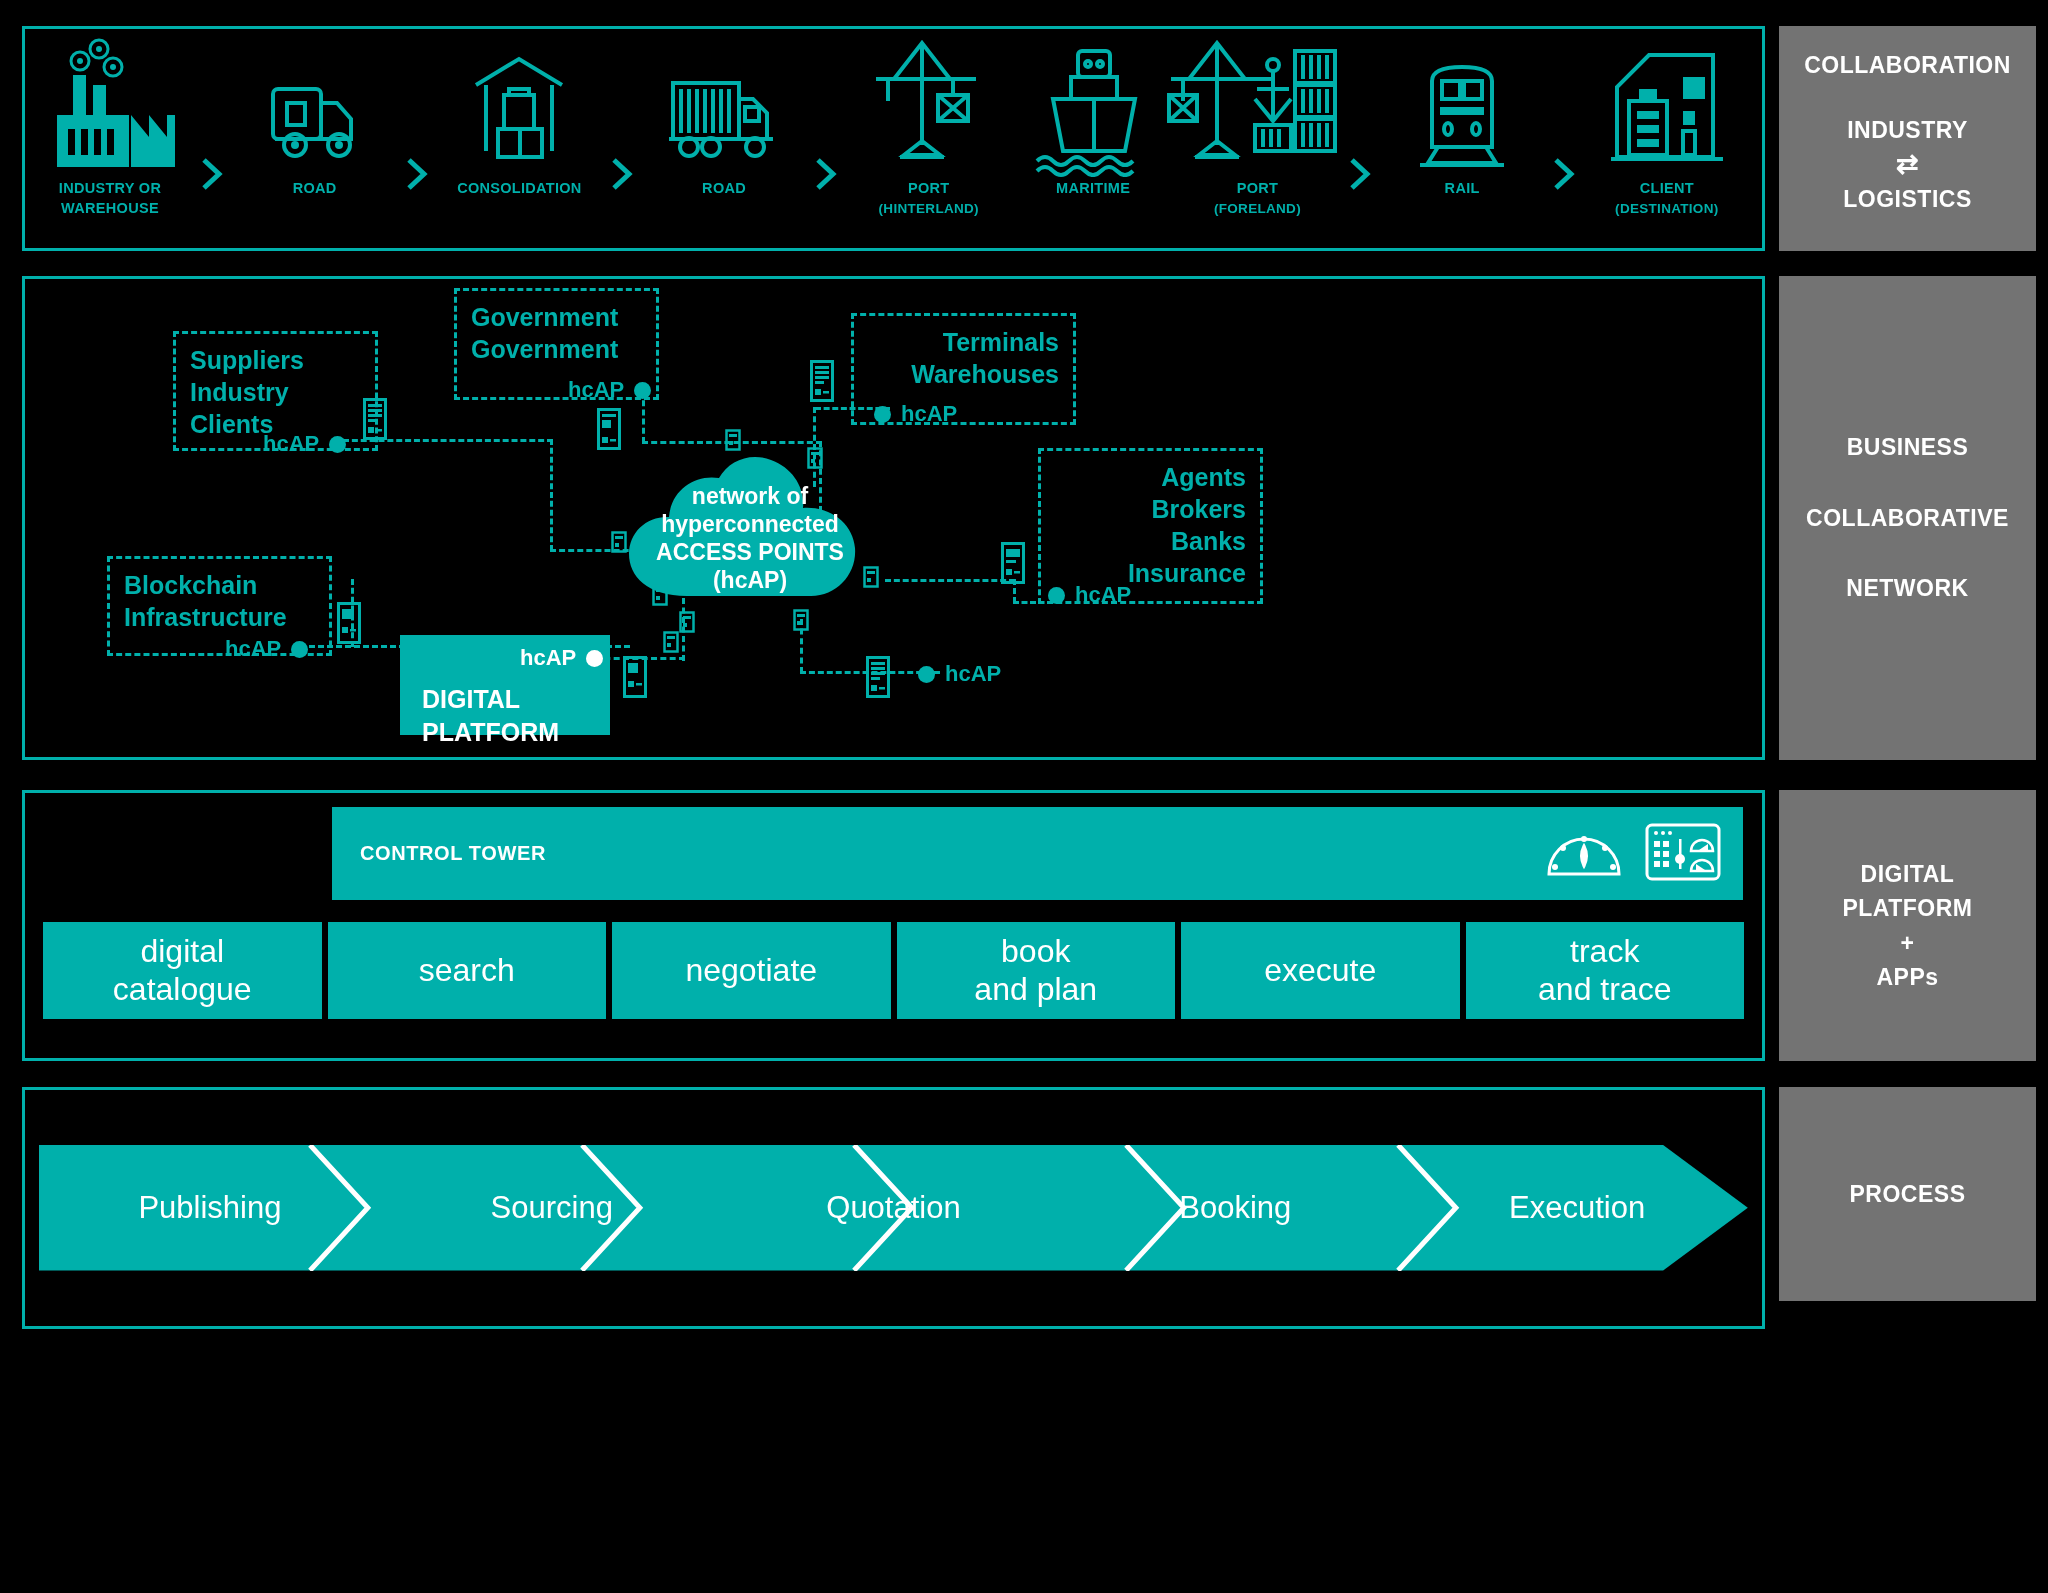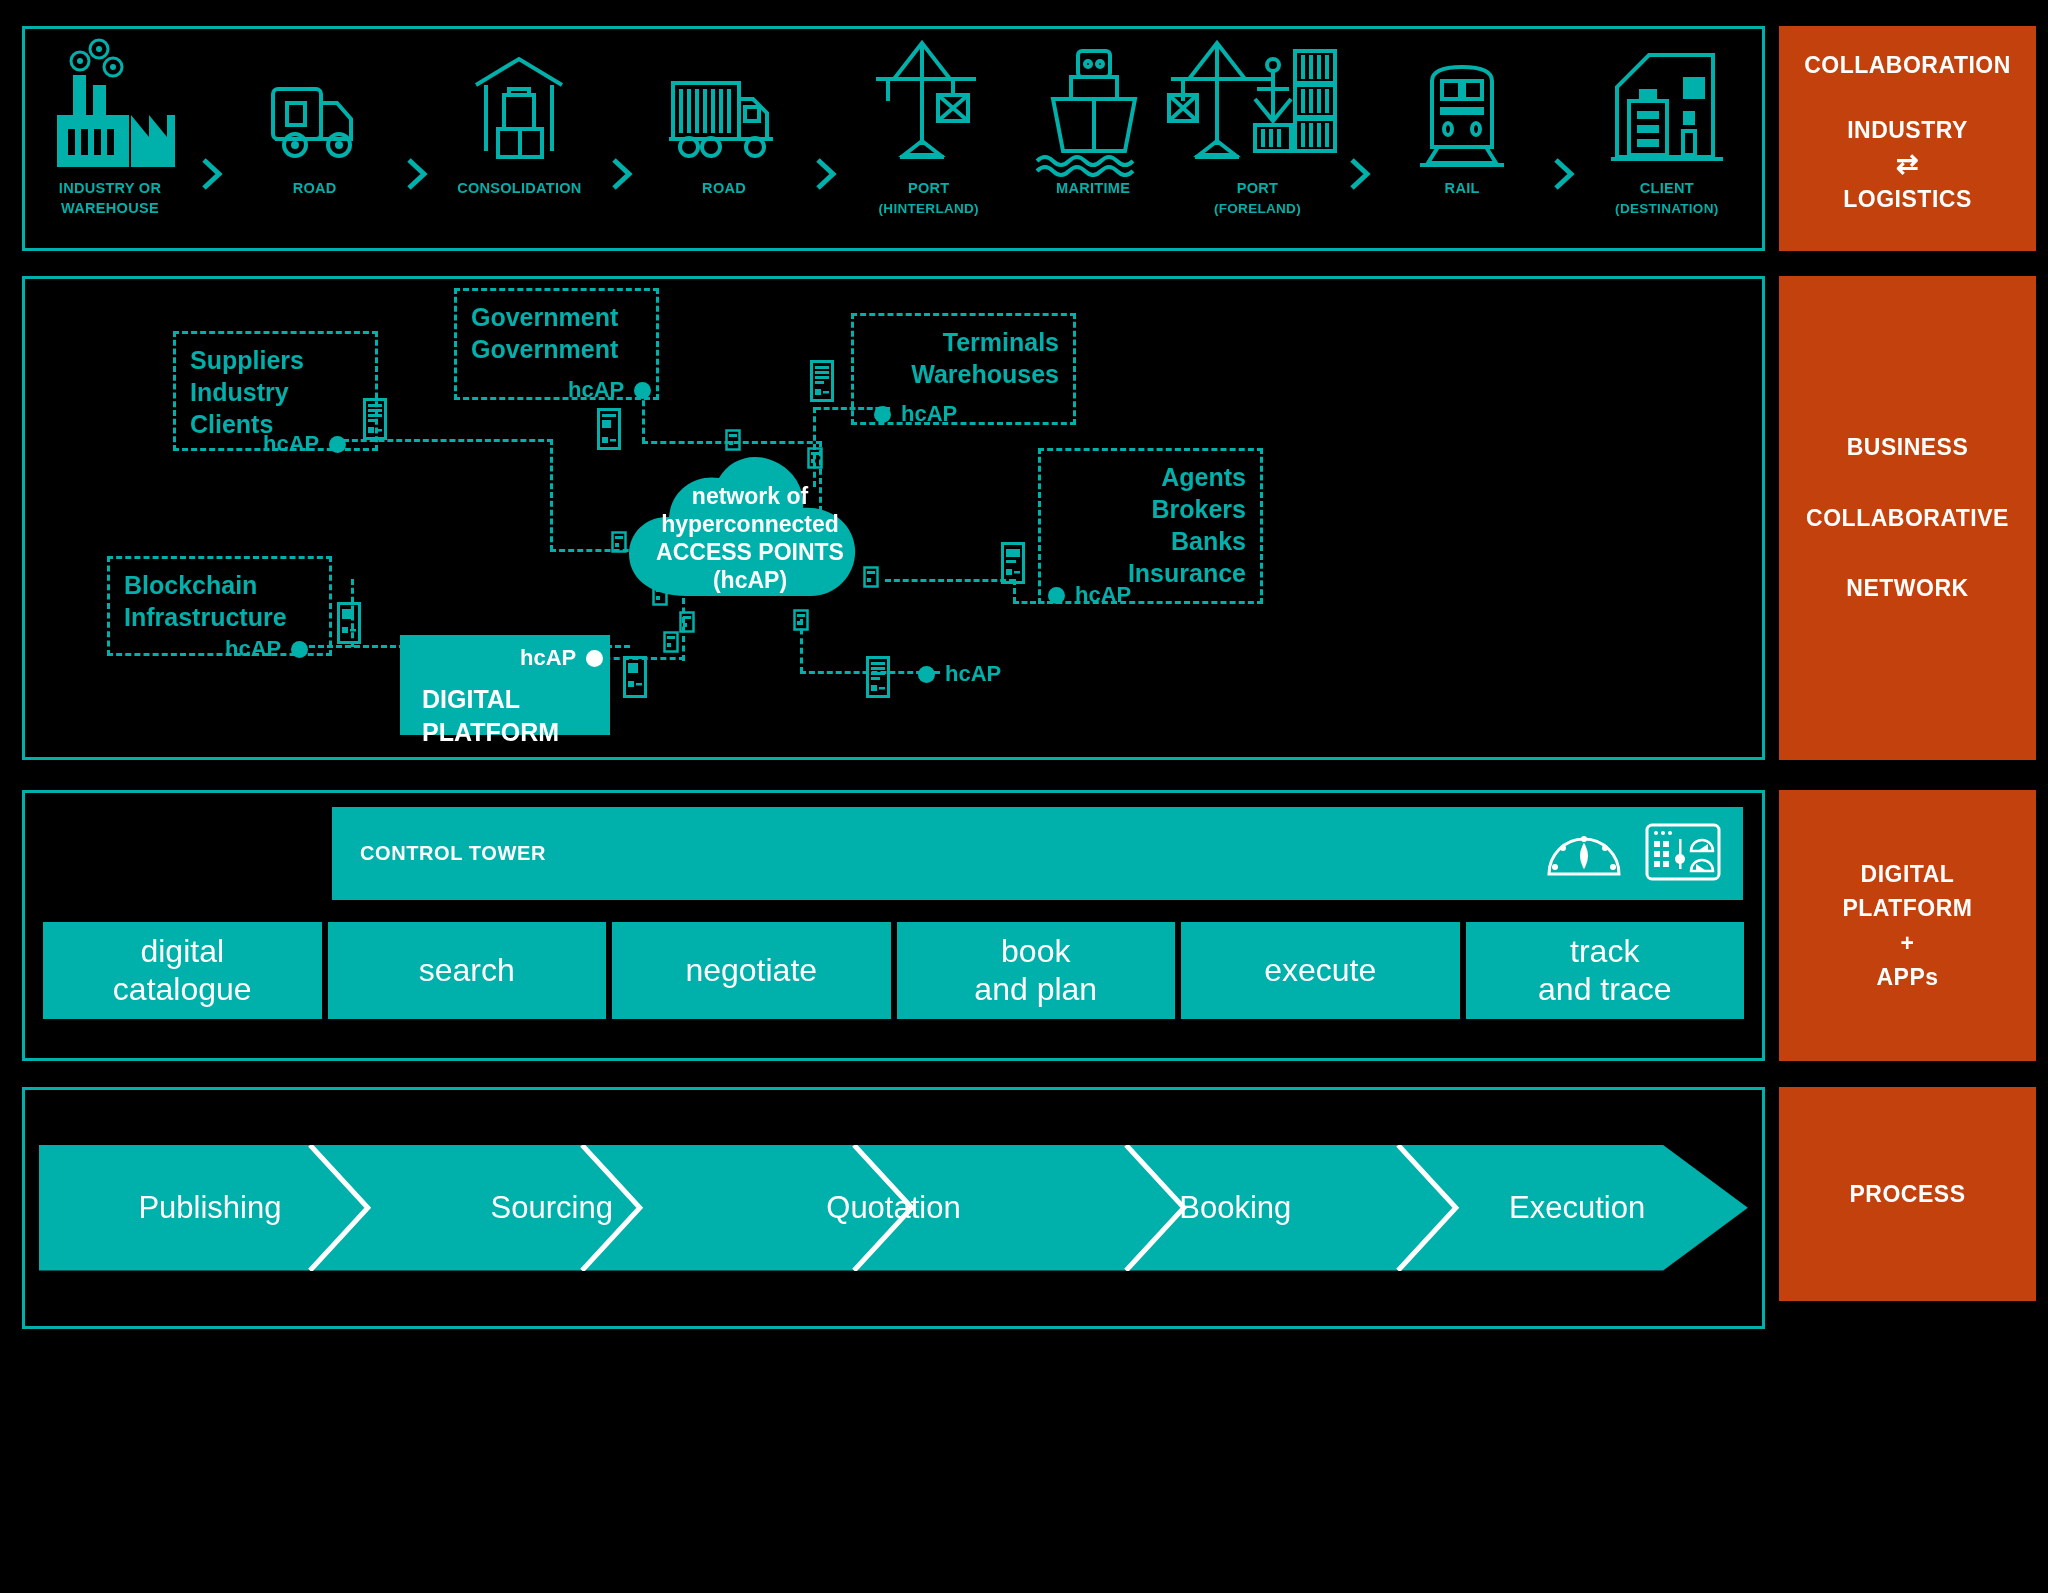--- a/index.html
+++ b/index.html
@@ -14,21 +14,21 @@
   :root{}
 
   
   .band { position:absolute; left:22px; display:flex; }
   .band-main {
     border:3px solid #00b0ab;
     background:#000;
     position:relative;
   }
   .band-side {
-    background:#c2410c;
+    background:#737373;
     color:#fff;
     display:flex; flex-direction:column;
     align-items:center; justify-content:center;
     text-align:center;
     font-weight:bold;
     letter-spacing:.5px;
     margin-left:14px;
   }
 
   

